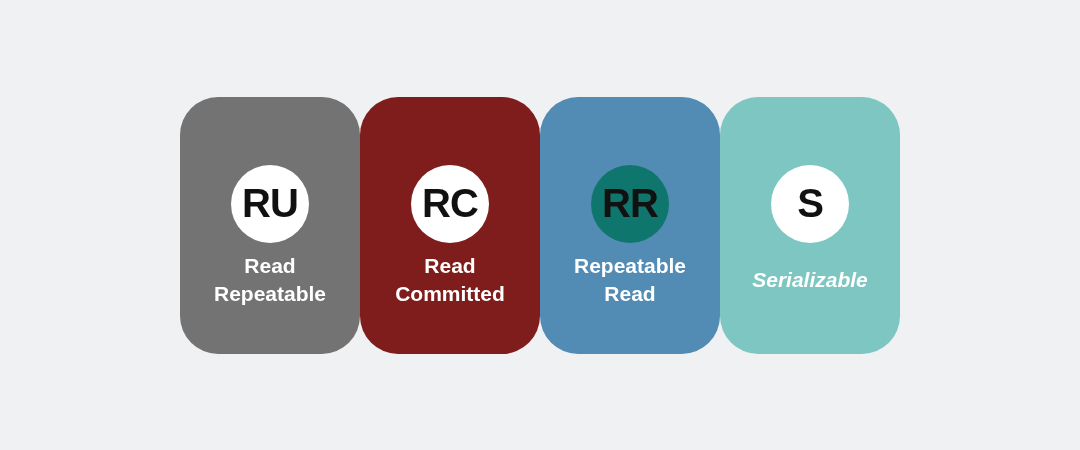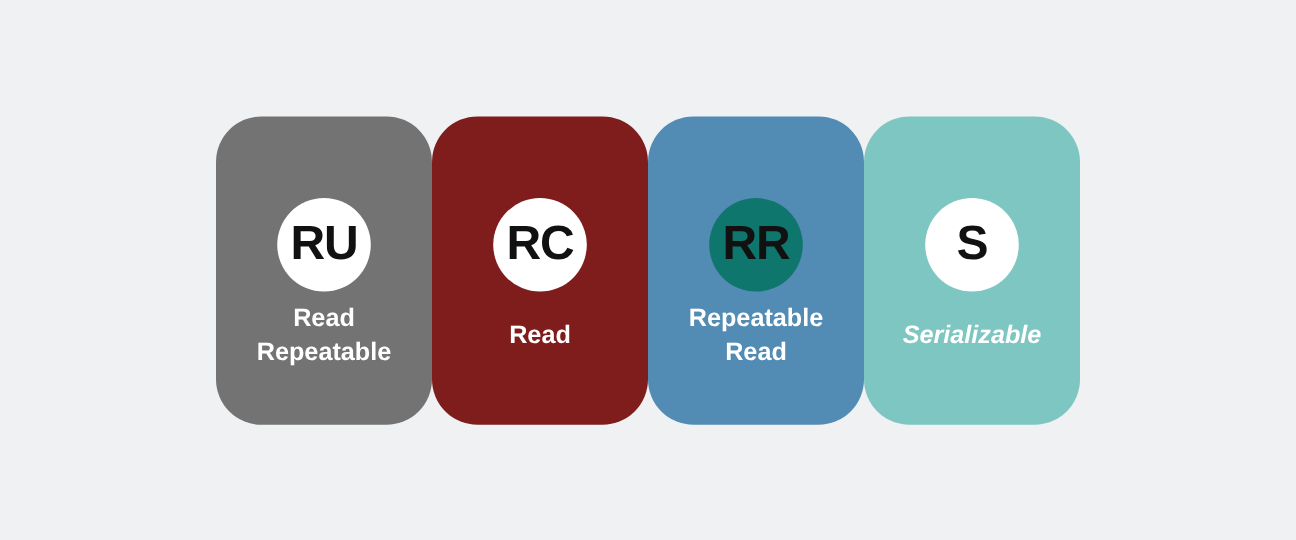--- a/index.html
+++ b/index.html
@@ -80,20 +80,21 @@
         <div>Repeatable</div>
       </div>
     </div>
 
     <div class="card" style="background: #7f1d1d;">
       <div class="circle" style="background: rgb(255, 255, 255);">
         <span class="abbr" style="color: rgb(17, 17, 17);">RC</span>
       </div>
       <div class="label" style="color: rgb(255, 255, 255);">
         <div>Read</div>
+        <div>Committed</div>
       </div>
     </div>
 
     <div class="card" style="background: rgb(82, 139, 179);">
       <div class="circle" style="background: #0f766e;">
         <span class="abbr" style="color: rgb(17, 17, 17);">RR</span>
       </div>
       <div class="label" style="color: rgb(255, 255, 255);">
         <div>Repeatable</div>
         <div>Read</div>

